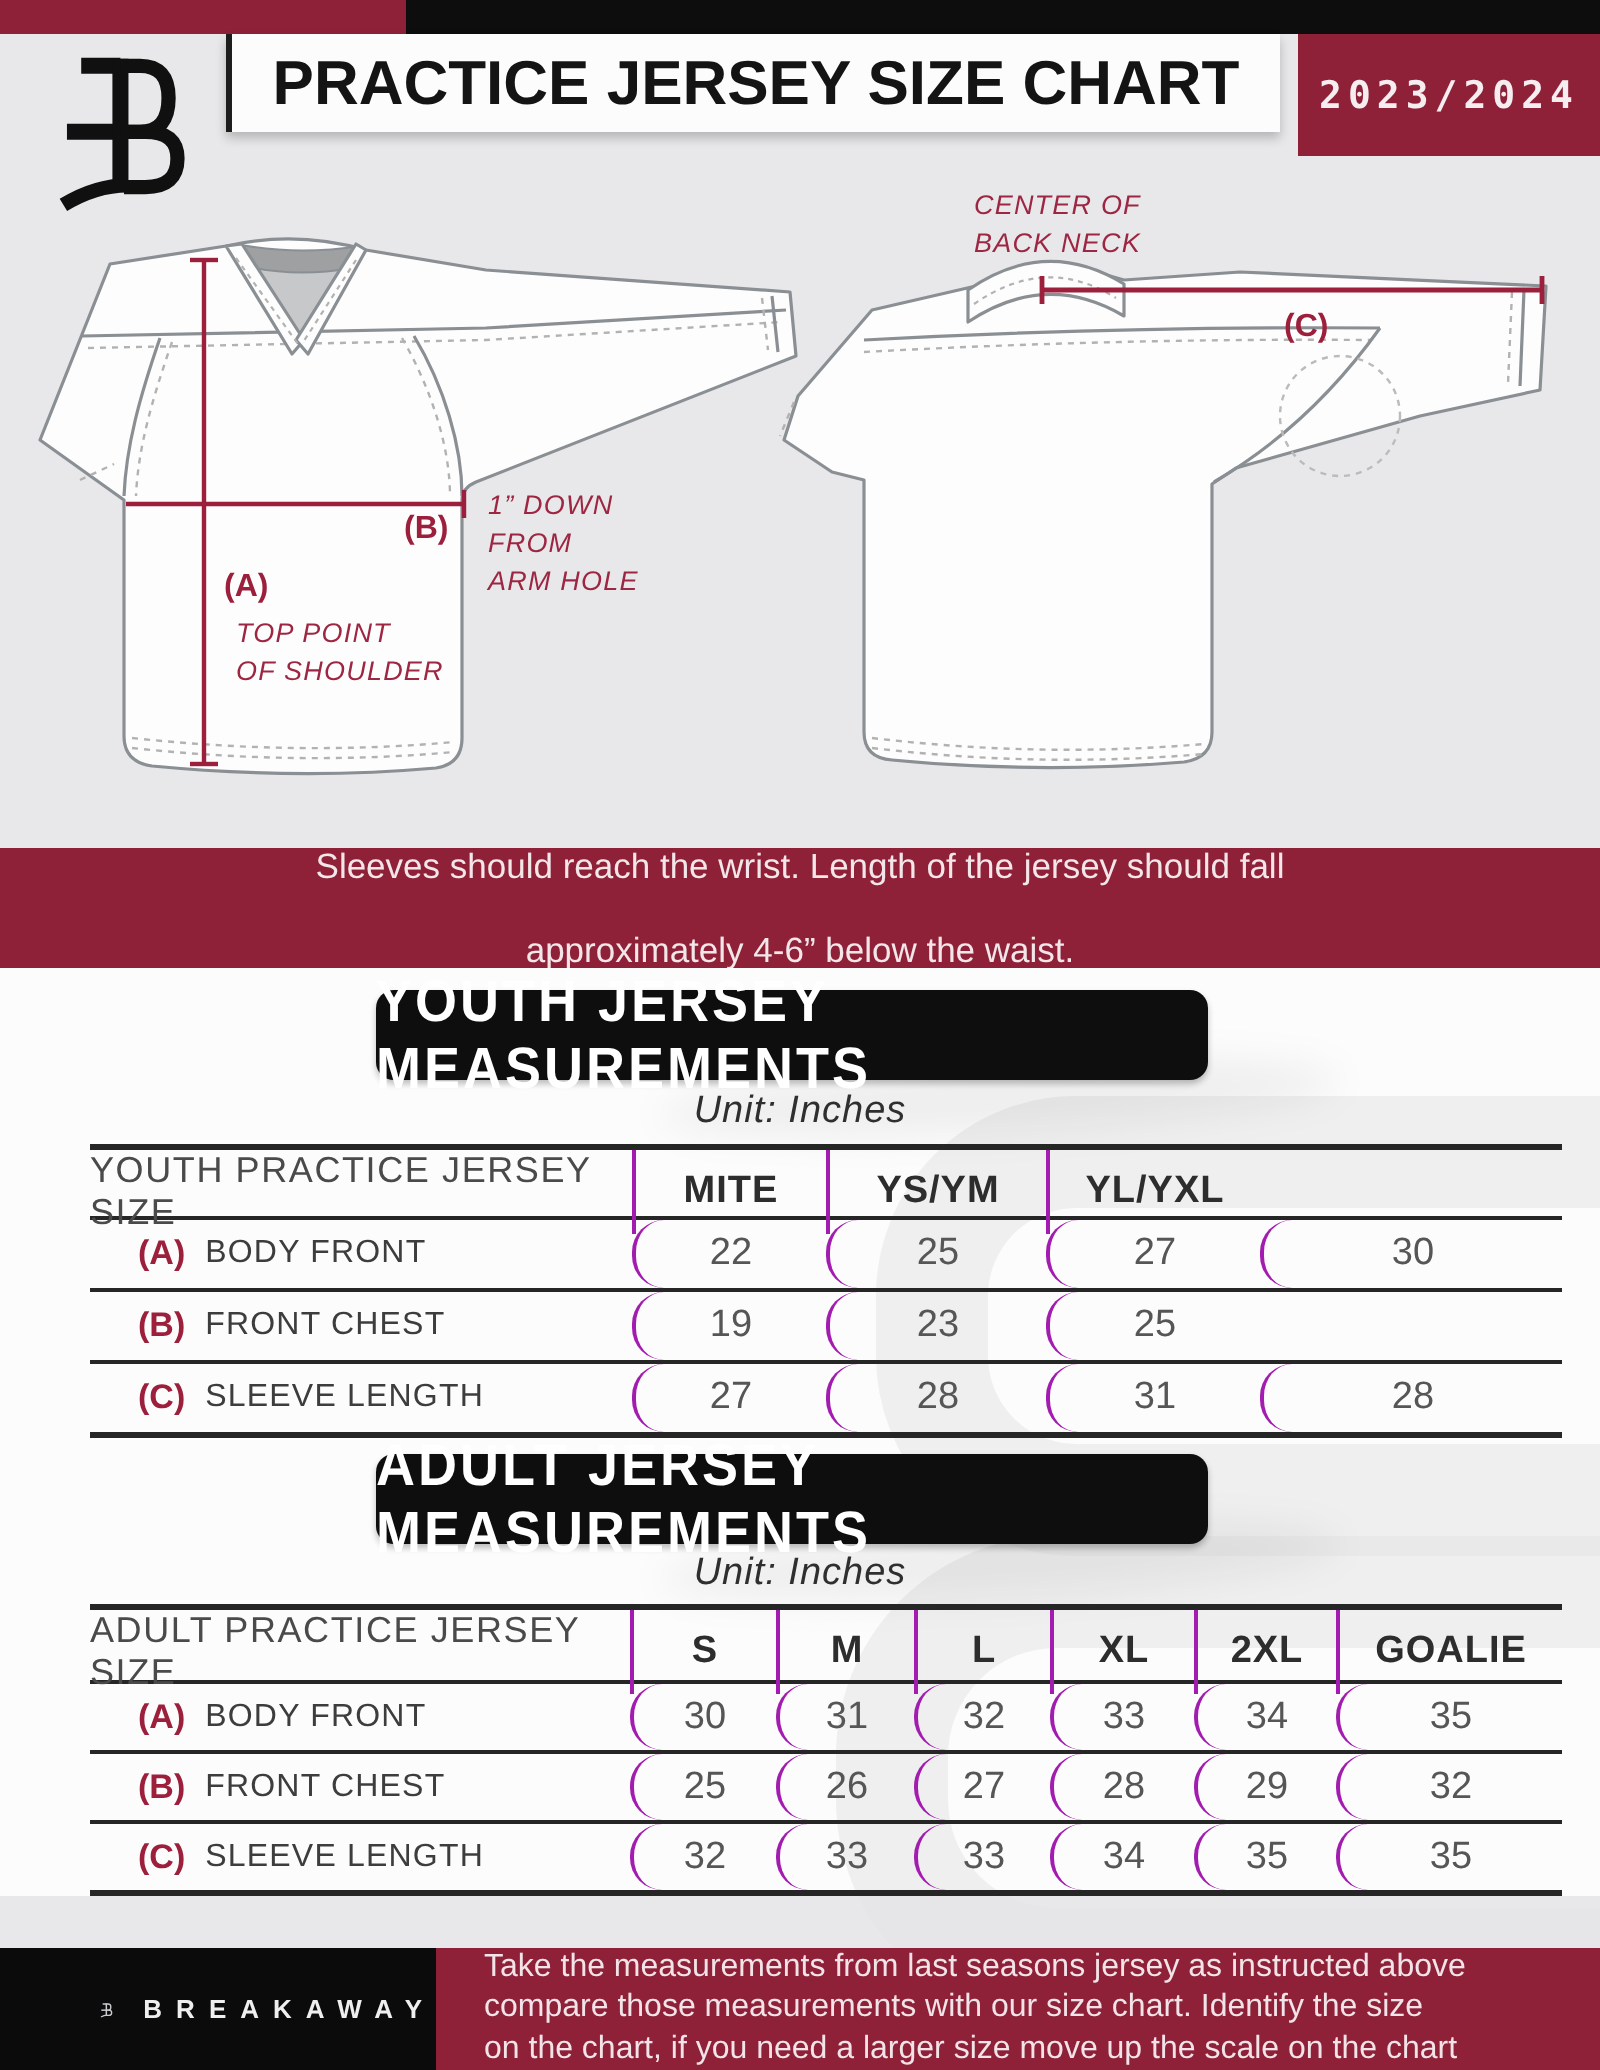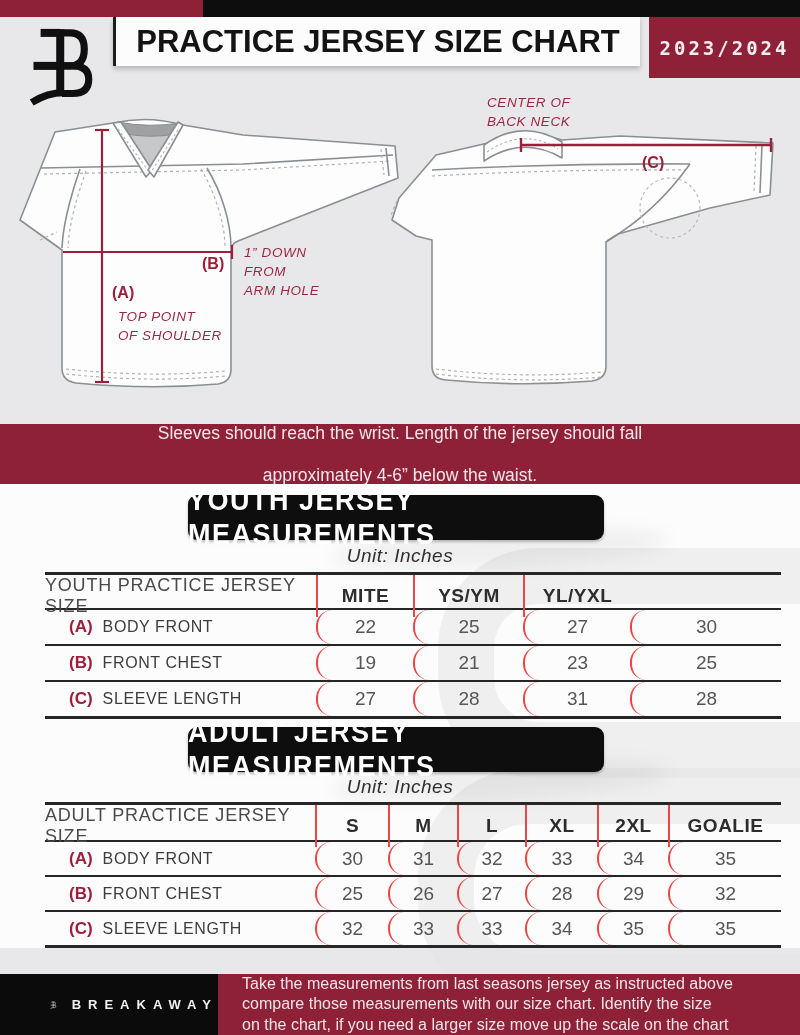--- a/index.html
+++ b/index.html
@@ -43,21 +43,21 @@
         font-size:19px;color:#2F2F2F;letter-spacing:.5px;}
   
   .table{position:absolute;left:45px;width:736px;border-bottom:3px solid #262626;}
   .thead,.trow{display:grid;border-top:2px solid #262626;}
   .youth .thead,.youth .trow{grid-template-columns:271px 97px 110px 107px 151px;}
   .adult .thead,.adult .trow{grid-template-columns:270px 73px 69px 68px 72px 71px 113px;}
   .thead{border-top-width:3px;}
   .youth .thead{height:33px;} .youth .trow{height:34px;}
   .adult .thead{height:35px;} .adult .trow{height:33px;}
   .cell{display:flex;align-items:center;justify-content:center;}
-  .cell + .cell{border-left:2px solid #ef4444;}
+  .cell + .cell{border-left:2px solid #a21caf;}
   .cell.lbl{justify-content:flex-start;padding-left:24px;gap:10px;}
   .thead .cell{font-weight:bold;font-size:19px;color:#2D2D2D;letter-spacing:.5px;}
   .thead .cell.lbl{justify-content:center;padding-left:0;font-weight:normal;font-size:18px;
                    color:#4A4A4A;letter-spacing:.8px;}
   .key{color:#9C1F3C;font-weight:bold;font-size:17px;}
   .rlabel{font-size:16px;color:#3D3D3D;letter-spacing:.6px;}
   .val{font-size:19px;color:#565656;border-radius:16px;}
   
   .footer-black{position:absolute;left:0;top:974px;width:218px;height:61px;background:#0B0B0B;
                 display:flex;align-items:center;}
@@ -201,21 +201,20 @@
       <div class="cell val">25</div>
       <div class="cell val">27</div>
       <div class="cell val">30</div>
     </div>
     <div class="trow">
       <div class="cell lbl">
         <span class="key">(B)</span>
         <span class="rlabel">FRONT CHEST</span>
       </div>
       <div class="cell val">19</div>
-      <div class="cell val">21</div>
       <div class="cell val">23</div>
       <div class="cell val">25</div>
     </div>
     <div class="trow">
       <div class="cell lbl">
         <span class="key">(C)</span>
         <span class="rlabel">SLEEVE LENGTH</span>
       </div>
       <div class="cell val">27</div>
       <div class="cell val">28</div>

